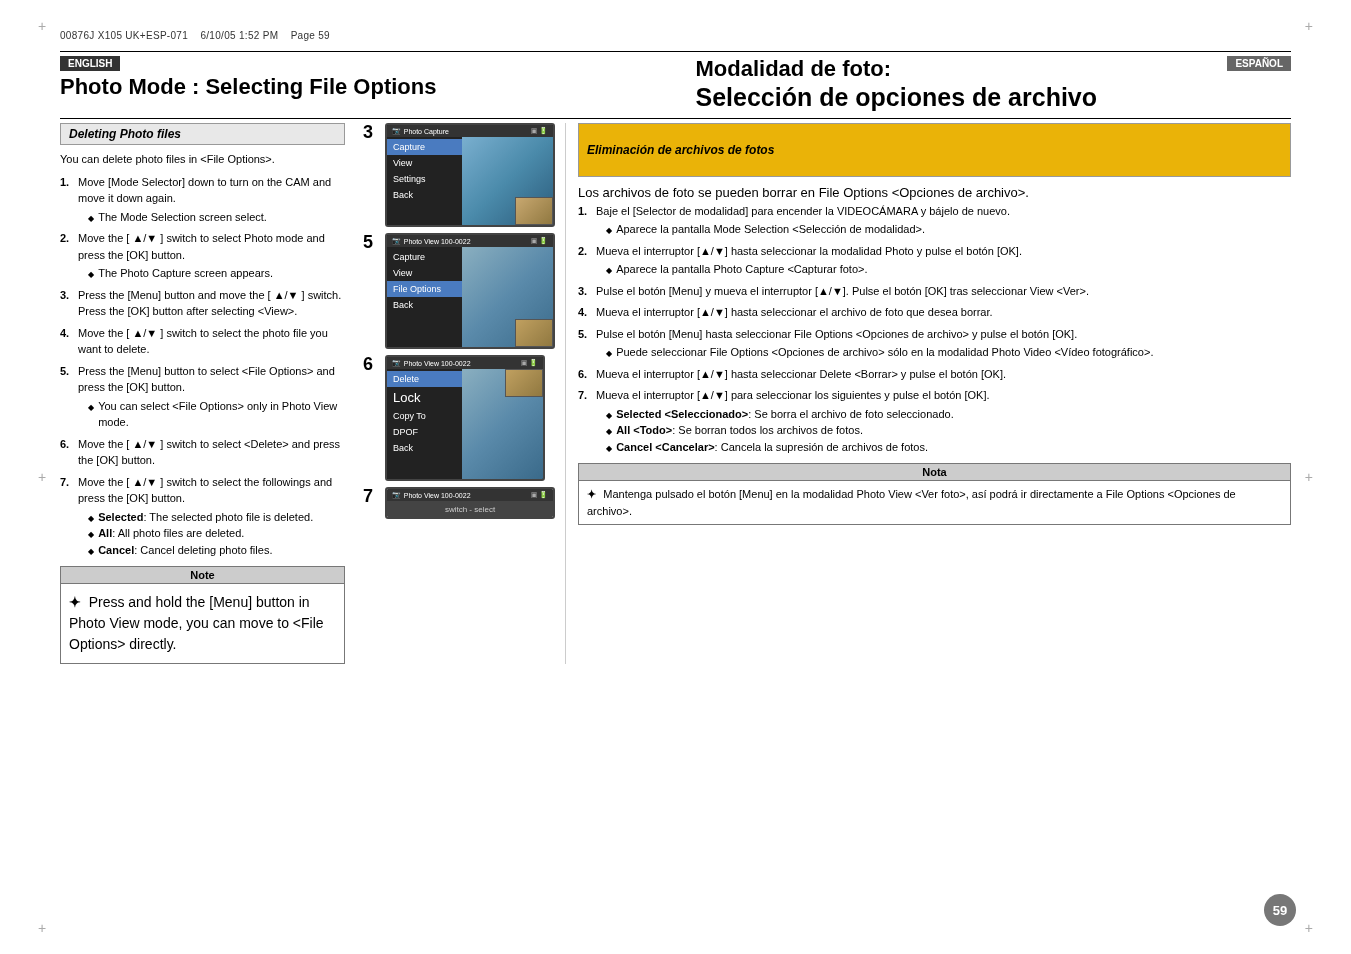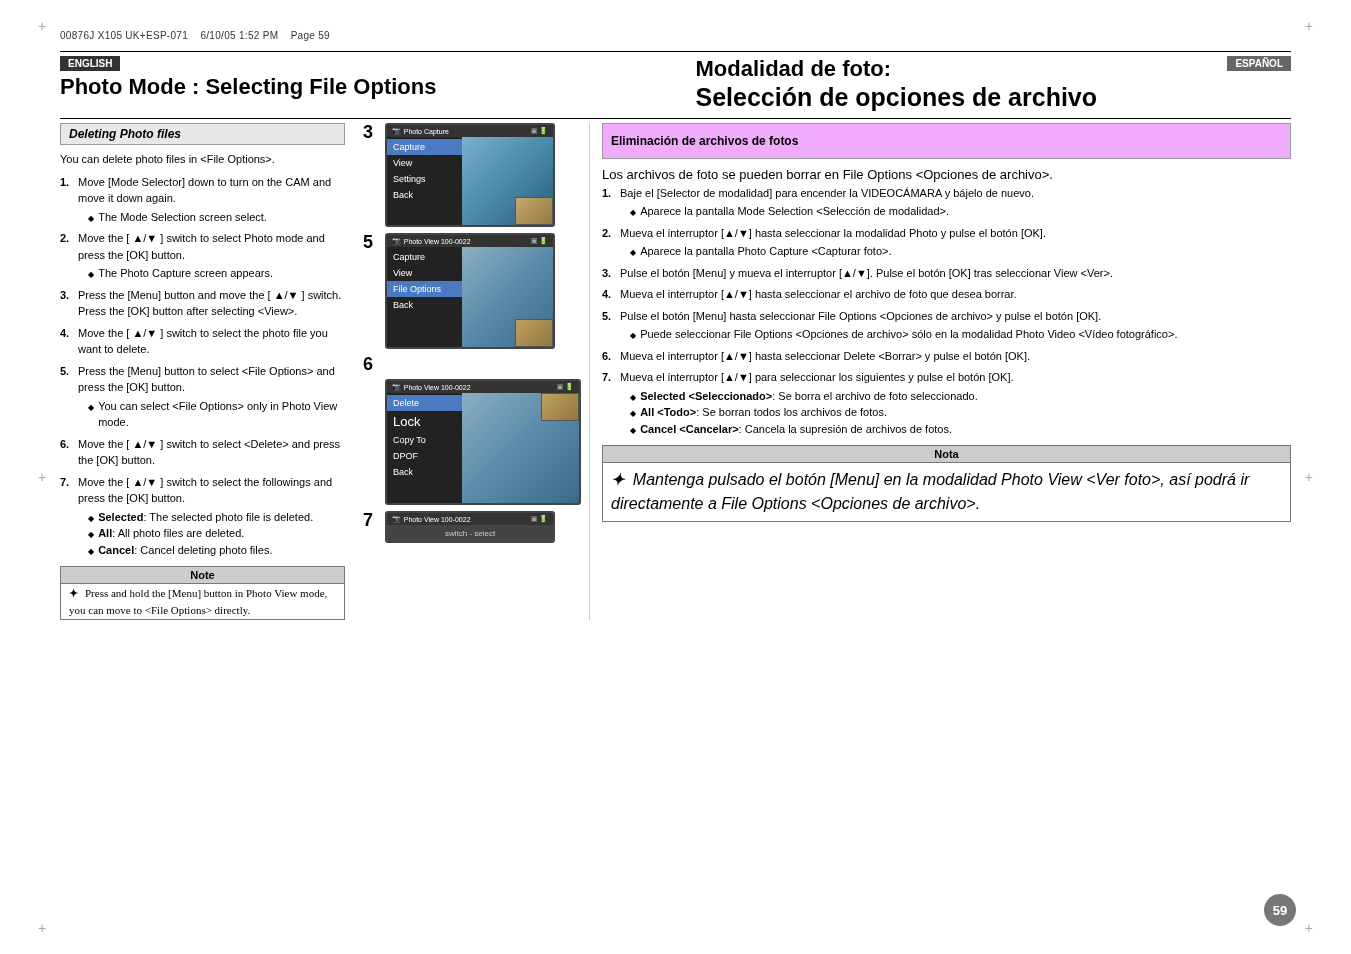--- a/index.html
+++ b/index.html
@@ -151,21 +151,21 @@
                   <span style="font-size:8px; margin-right:4px; margin-top:4px;">◆</span>
                   <span><strong>Cancel</strong>: Cancel deleting photo files.</span>
                 </li>
             </ul>
           </div>
         </li>
       </ol>
 
       <div style="border:1px solid #777; margin-top:8px;">
         <div style="text-align:center; font-size:11px; font-weight:bold; background:#ccc; border-bottom:1px solid #777; padding:2px;">Note</div>
-        <div style="padding:1px 8px; font-size:11px; line-height:1.5;font-family:Liberation Serif, serif;">
+        <div style="padding:8px 8px; font-size:14px; line-height:1.5;">
           <span style="font-weight:bold; margin-right:4px;">✦</span>
           <span>Press and hold the [Menu] button in Photo View mode, you can move to &lt;File Options&gt; directly.</span>
         </div>
       </div>
 
     </div>
 
     <div style="flex:0 0 210px; padding:0 8px; display:flex; flex-direction:column; gap:6px;">
 
       <div style="display:flex; align-items:flex-start; gap:4px;">
@@ -217,21 +217,21 @@
             </div>
             <div style="flex:1; background:linear-gradient(135deg, #8aafc0 0%, #5a8aaa 50%, #3a6a8a 100%); position:relative;">
               <div style="position:absolute; bottom:0; right:0; width:38px; height:28px; background:linear-gradient(135deg, #c0a060 0%, #907840 100%); border:1px solid #555;"></div>
             </div>
           </div>
         </div>
       </div>
 
       <div style="display:flex; align-items:flex-start; gap:4px;">
         <div style="font-size:18px; font-weight:bold; min-width:18px; line-height:1;">6</div>
-        <div style="border:2px solid #444; border-radius:3px; overflow:hidden; width:196px; background:#111;margin-top:24px;">
+        <div style="border:2px solid #444; border-radius:3px; overflow:hidden; width:160px; background:#111;">
           <div style="background:#333; display:flex; align-items:center; justify-content:space-between; padding:2px 5px;">
             <div style="color:#fff; font-size:7px; display:flex; align-items:center; gap:3px;">
               <span style="color:#aaa;">📷</span>
               <span>Photo View 100-0022</span>
             </div>
             <div style="color:#aaa; font-size:7px; display:flex; gap:2px; align-items:center;">
               <span>▣</span>
                 <span>🔋</span>
             </div>
           </div>
@@ -267,21 +267,21 @@
           <div style="background:#444; height:16px; display:flex; align-items:center; justify-content:center;">
             <span style="color:#ccc; font-size:8px;">switch - select</span>
           </div>
         </div>
       </div>
 
     </div>
 
     <div style="flex:1; padding-left:12px; border-left:1px solid #ccc;">
 
-      <div style="font-weight:bold; font-size:12px; background:#f0abfc; border:1px solid #999; padding:10px 8px; margin-bottom:6px;">Eliminación de archivos de fotos</div>
+      <div style="font-style:italic; font-weight:bold; font-size:12px; background:#eab308; border:1px solid #999; padding:19px 8px; margin-bottom:6px;">Eliminación de archivos de fotos</div>
 
       <div style="font-size:13px; margin-bottom:0; line-height:1.5;">Los archivos de foto se pueden borrar en File Options &lt;Opciones de archivo&gt;.</div>
 
       <ol style="list-style:none; padding:0; margin:0;">
 
         <li style="display:flex; font-size:11px; line-height:1.5; margin-bottom:5px;">
           <span style="font-weight:bold; min-width:18px; flex-shrink:0;">1.</span>
           <div>
             <span>Baje el [Selector de modalidad] para encender la VIDEOCÁMARA y bájelo de nuevo.</span>
             <ul style="list-style:none; padding-left:10px; margin-top:2px;">
@@ -352,21 +352,21 @@
                   <span><strong>Cancel &lt;Cancelar&gt;</strong>: Cancela la supresión de archivos de fotos.</span>
                 </li>
             </ul>
           </div>
         </li>
 
       </ol>
 
       <div style="border:1px solid #777; margin-top:8px;">
         <div style="text-align:center; font-size:11px; font-weight:bold; background:#ccc; border-bottom:1px solid #777; padding:2px;">Nota</div>
-        <div style="padding:5px 8px; font-size:16px; line-height:1.5;font-style:italic;">
+        <div style="padding:5px 8px; font-size:11px; line-height:1.5;">
           <span style="font-weight:bold; margin-right:4px;">✦</span>
           <span>Mantenga pulsado el botón [Menu] en la modalidad Photo View &lt;Ver foto&gt;, así podrá ir directamente a File Options &lt;Opciones de archivo&gt;.</span>
         </div>
       </div>
 
     </div>
 
   </div>
 
   <div style="position:absolute; bottom:28px; right:55px; background:#777; color:#fff; width:32px; height:32px; border-radius:50%; display:flex; align-items:center; justify-content:center; font-size:13px; font-weight:bold;">59</div>

